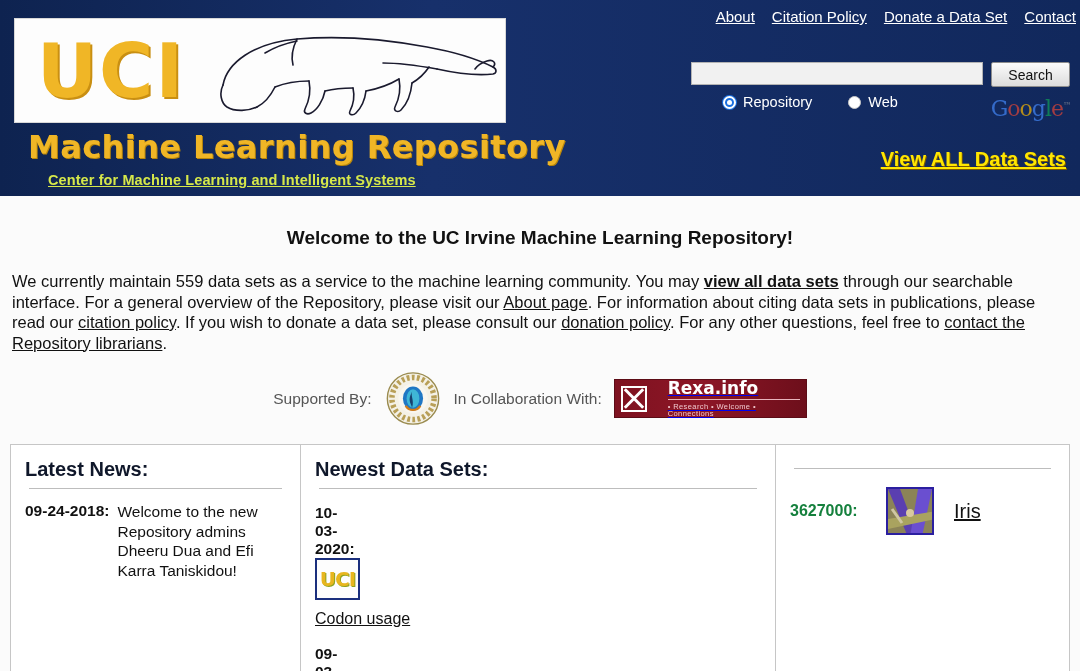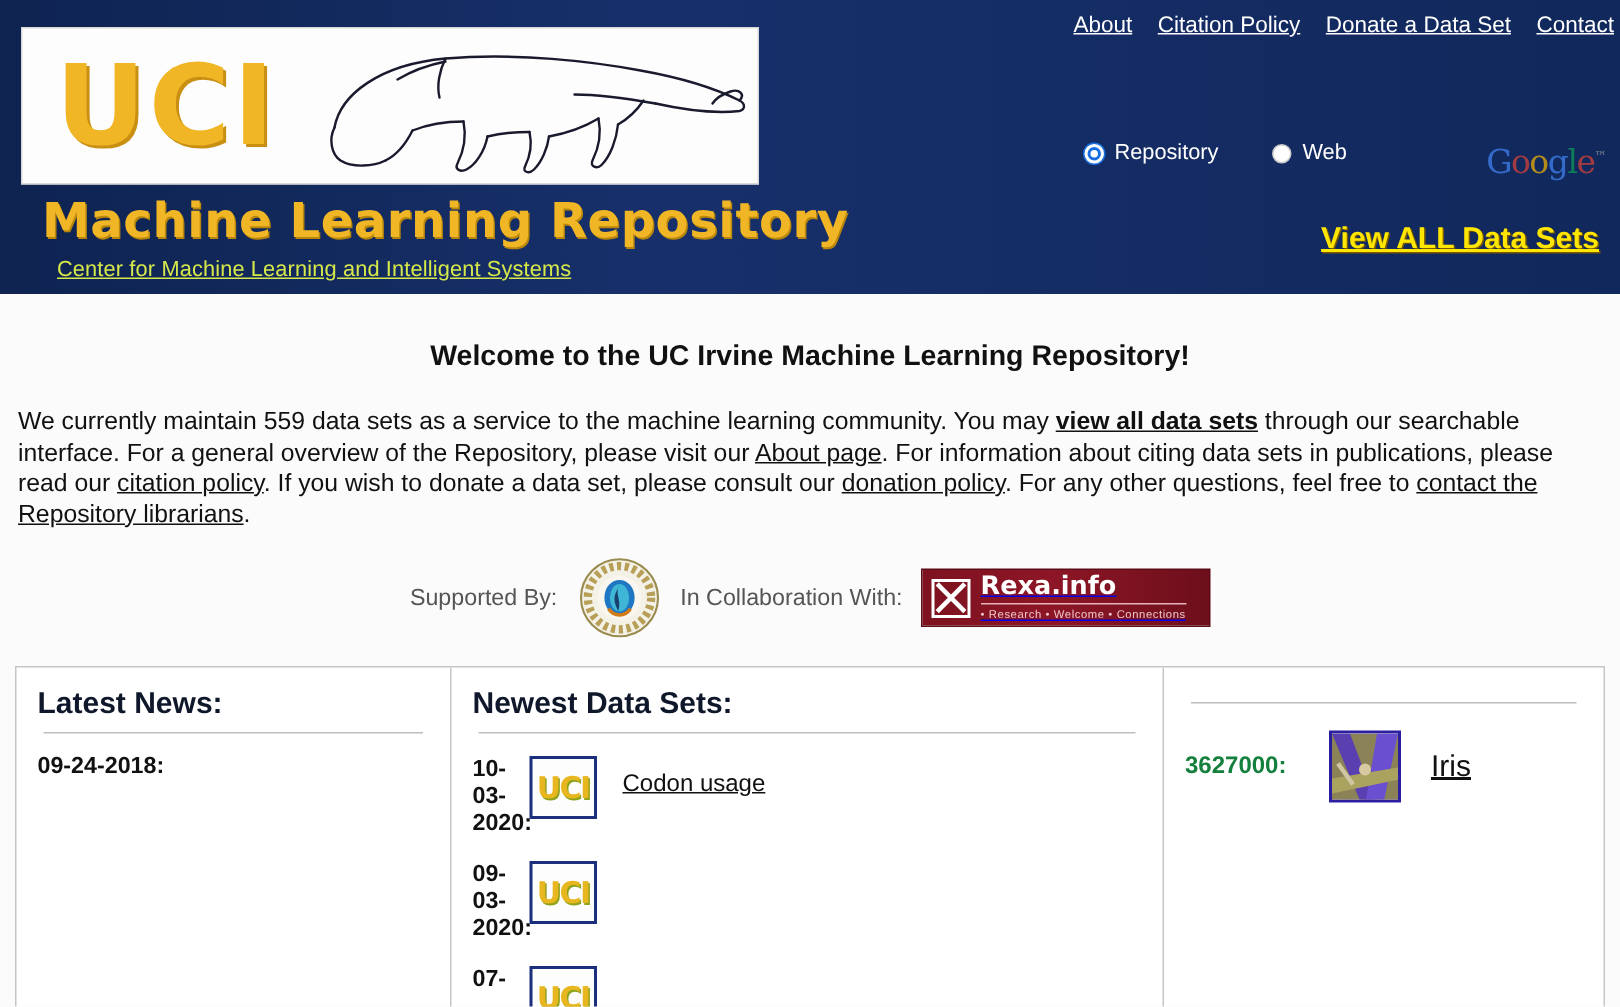--- a/index.html
+++ b/index.html
@@ -47,23 +47,23 @@
     left: 28px; top: 128px;
     font-size: 32px;
     font-weight: bold;
     color: #f0b626;
     font-family: "DejaVu Sans", sans-serif;
     letter-spacing: .4px;
     text-shadow: 1px 1px 0 #b8860b;
   }
   .title-sub {
     position: absolute;
-    left: 38px; top: 172px;
+    left: 48px; top: 172px;
     font-size: 14.5px;
-    font-weight: normal;
+    font-weight: bold;
     color: #d6e84a;
     text-decoration: underline;
     letter-spacing: .1px;
   }
   .topnav {
     position: absolute;
     right: 4px; top: 8px;
     display: flex;
     gap: 17px;
     align-items: center;
@@ -180,21 +180,21 @@
   }
   .sponsor-label { font-size: 15.5px; color: #555; }
   .nsf { width: 58px; height: 55px; }
   .rexa {
     width: 193px; height: 39px;
     background: linear-gradient(90deg,#7e1220 0%, #8d1626 45%, #6d0f1b 100%);
     border: 1px solid #5c0c16;
     display: flex;
     align-items: center;
     padding: 0 6px;
-    gap: 7px;
+    gap: 21px;
   }
   .rexa-logo {
     width: 26px; height: 26px;
     border: 2px solid #fff;
     position: relative;
     flex: none;
   }
   .rexa-logo::before, .rexa-logo::after {
     content:""; position:absolute; left:-2px; top:9px;
     width: 26px; height: 3px; background: #fff;
@@ -236,21 +236,21 @@
   }
   .news-list { margin-top: 13px; }
   .news-item { display: flex; margin-bottom: 2px; }
   .news-date {
     font-size: 15.5px; font-weight: bold; color: #111;
     white-space: nowrap; flex: none; padding-right: 8px;
   }
   .news-text { font-size: 15.5px; line-height: 19.5px; color: #111; }
 
   .ds-list { margin-top: 15px; }
-  .ds-item { display: flex; align-items: flex-start; margin-bottom: 16px; }
+  .ds-item { display: flex; align-items: flex-start; margin-bottom: 16px; flex-direction: column; }
   .ds-date {
     width: 38px; flex: none;
     font-size: 15.5px; font-weight: bold; color: #111;
     line-height: 18px;
   }
   .ds-thumb {
     width: 45px; height: 42px; flex: none;
     background: #fdfdfd;
     border: 2px solid #1b2f7d;
     margin-right: 17px;
@@ -314,20 +314,24 @@
   <div class="title-gold">Machine Learning Repository</div>
   <a class="title-sub" href="#">Center for Machine Learning and Intelligent Systems</a>
 
   <div class="topnav">
     <a href="#">About</a>
     <a href="#">Citation Policy</a>
     <a href="#">Donate a Data Set</a>
     <a href="#">Contact</a>
   </div>
 
+  <div class="searchrow">
+    <input class="search-input" type="text" placeholder="" style="">
+    <button class="search-btn">Search</button>
+  </div>
 
   <div class="radiorow">
     <span class="radio on"></span>
     <span>Repository</span>
     <span class="radio-gap"></span>
     <span class="radio"></span>
     <span>Web</span>
   </div>
 
   <div class="google-mark"><span>G</span><span>o</span><span>o</span><span>g</span><span>l</span><span>e</span><span class="google-tm">™</span></div>
@@ -363,20 +367,21 @@
 </div>
 
 <div class="panels">
 
   <div class="panel news">
     <h3>Latest News:</h3>
     <hr>
     <div class="news-list">
       <div class="news-item">
         <span class="news-date">09-24-2018:</span>
+        <span class="news-text">Welcome to the new Repository admins Dheeru Dua and Efi Karra Taniskidou!</span>
       </div>
     </div>
   </div>
 
   <div class="panel newest">
     <h3>Newest Data Sets:</h3>
     <hr>
     <div class="ds-list">
       <div class="ds-item">
         <span class="ds-date">10-<br>03-<br>2020:</span>

